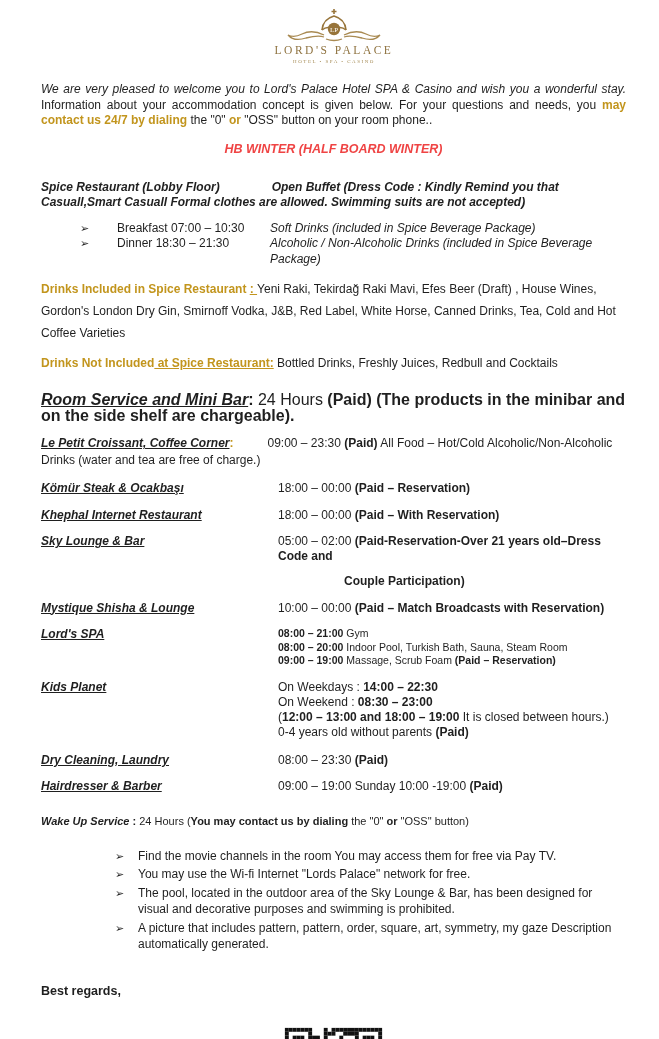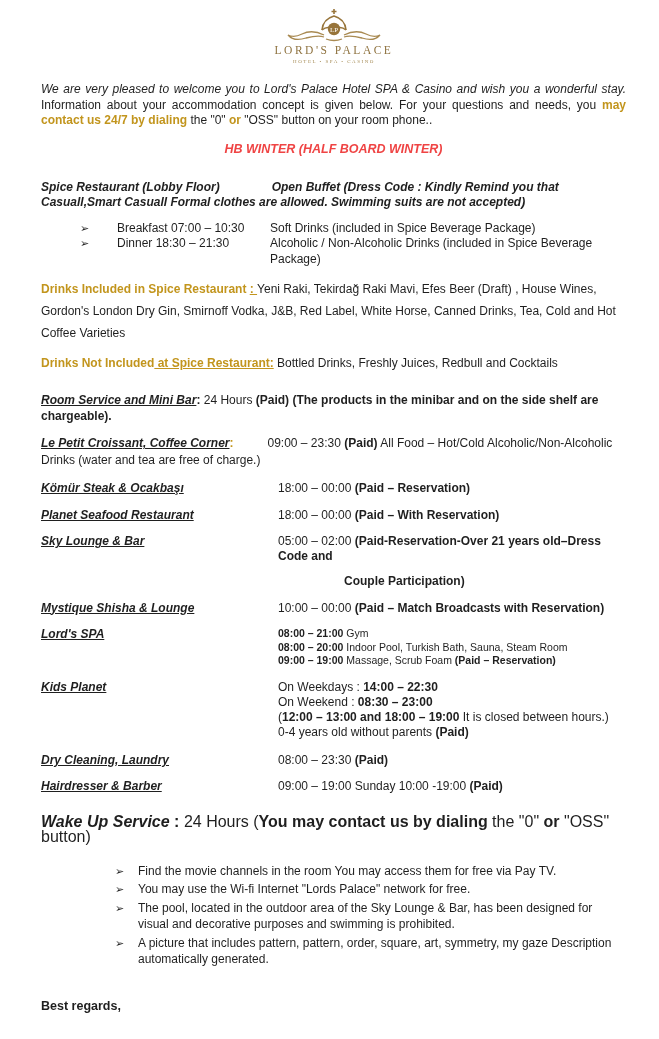--- a/index.html
+++ b/index.html
@@ -9,35 +9,35 @@
   p{margin:0;}
   .logo-wrap{text-align:center;height:62px;}
   .intro{margin-top:14px;font-size:12px;line-height:15.6px;text-align:justify;}
   .hb{margin:13px 0 0;text-align:center;font-size:12.5px;font-weight:bold;
       font-style:italic;color:#ef4444;}
   .spice{margin-top:24px;font-size:12px;line-height:15px;}
   .meals{margin-top:11px;font-size:12px;}
   .meal{display:flex;line-height:15.4px;}
   .meal .arrow{margin-left:39px;width:37px;font-size:11px;}
   .meal-item{width:153px;}
-  .meal-drinks{flex:1;}
+  .meal-drinks{flex:1;font-style:italic;}
   .drinks-inc{margin-top:11px;font-size:12px;line-height:22px;}
   .drinks-not{margin-top:12px;font-size:12px;line-height:15px;}
-  .roomsvc{margin-top:21px;font-size:12px;line-height:16px;}
+  .roomsvc{margin-top:21px;font-size:16px;line-height:16px;}
   .petit{margin-top:11px;font-size:12px;line-height:16.5px;}
   .svc-list{margin-top:13px;font-size:12px;}
   .svc{display:flex;margin-bottom:12px;}
   .svc-label{width:237px;font-weight:bold;font-style:italic;text-decoration:underline;line-height:14.5px;}
   .svc-value{flex:1;}
   .svc-line{line-height:14.5px;}
   .svc-sky .svc-line:nth-child(2){margin:11px 0 0 66px;}
   .svc-spa .svc-line{font-size:10.5px;line-height:13.6px;}
   .svc-kids .svc-line{line-height:15.2px;}
   .svc-hair{margin-bottom:20px;}
-  .wake{margin-top:20px;font-size:16px;line-height:15px;}
+  .wake{margin-top:20px;font-size:11px;line-height:15px;}
   .notes{margin-top:19px;font-size:12px;}
   .note{display:flex;margin-bottom:2px;line-height:16.5px;}
   .note .arrow{margin-left:74px;width:23px;font-size:11px;flex:none;}
   .note-text{max-width:505px;}
   .closing{margin-top:31px;font-size:12.5px;font-weight:bold;}
   .qr{width:105px;height:105px;margin:26px auto 0;}
   
   .sg.b{font-weight:bold;}
   .sg.i{font-style:italic;}
   .sg.bi{font-weight:bold;font-style:italic;}
@@ -99,21 +99,21 @@
   <p class="petit"><span class="sg biu">Le Petit Croissant, Coffee Corner</span><span class="sg g">:</span><span class="sg tab2"></span><span class="sg">09:00 – 23:30 </span><span class="sg b">(Paid)</span><span class="sg"> All Food – Hot/Cold Alcoholic/Non-Alcoholic Drinks (water and tea are free of charge.)</span></p>
 
   <div class="svc-list">
     <div class="svc">
       <div class="svc-label">Kömür Steak &amp; Ocakbaşı </div>
       <div class="svc-value">
           <div class="svc-line"><span class="sg">18:00 – 00:00 </span><span class="sg b">(Paid – Reservation)</span></div>
         </div>
     </div>
     <div class="svc">
-      <div class="svc-label">Planet Seafood Restaurant </div>
+      <div class="svc-label">Khephal Internet Restaurant </div>
       <div class="svc-value">
           <div class="svc-line"><span class="sg">18:00 – 00:00 </span><span class="sg b">(Paid – With Reservation)</span></div>
         </div>
     </div>
     <div class="svc svc-sky">
       <div class="svc-label">Sky Lounge &amp; Bar </div>
       <div class="svc-value">
           <div class="svc-line"><span class="sg">05:00 – 02:00 </span><span class="sg b">(Paid-Reservation-Over 21 years old–Dress Code and</span></div>
           <div class="svc-line"><span class="sg b">Couple Participation)</span></div>
         </div>

